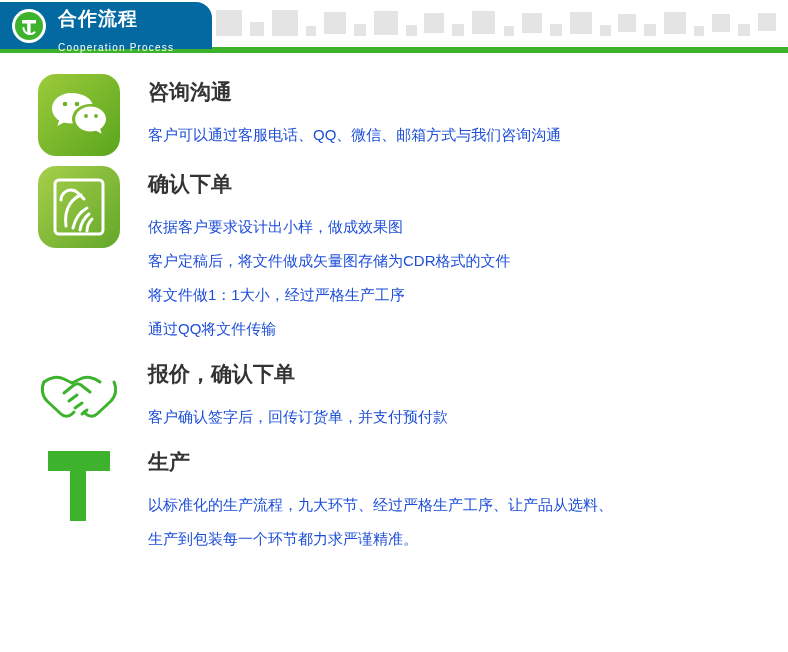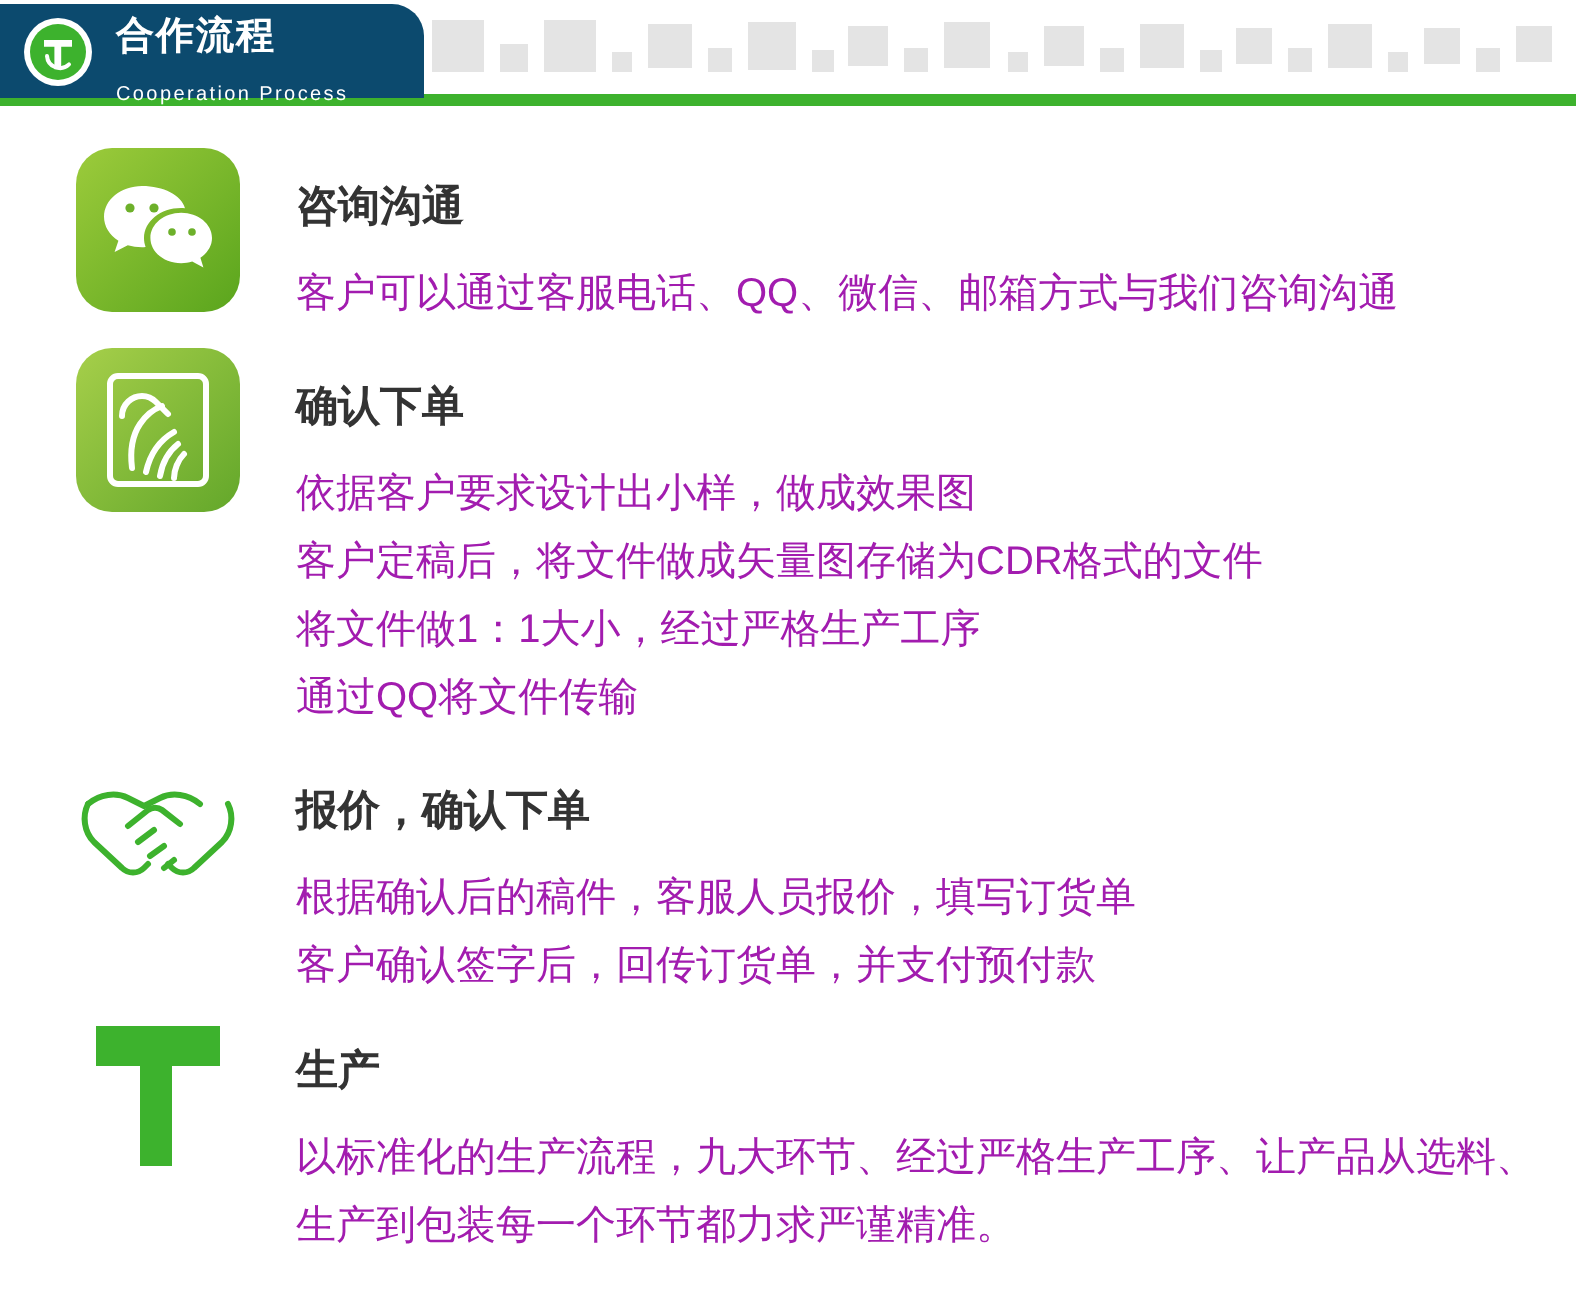--- a/index.html
+++ b/index.html
@@ -42,21 +42,21 @@
     width: 788px;
     height: 6px;
     background: #3db22d;
   }
   .header-tab {
     position: absolute;
     left: 0;
     top: 2px;
     width: 212px;
     height: 47px;
-    background: #0c4a6e;
+    background: #0369a1;
     border-radius: 0 16px 0 0;
   }
   .logo-badge {
     position: absolute;
     left: 12px;
     top: 7px;
     width: 34px;
     height: 34px;
     border-radius: 50%;
     background: #ffffff;
@@ -119,26 +119,26 @@
     position: relative;
   }
   .step-body {
     flex: 1 1 auto;
     padding-top: 6px;
   }
   .step-title {
     font-size: 21px;
     font-weight: bold;
     color: #333333;
-    margin: 12px 0 14px 0;
+    margin: 0 0 14px 0;
     line-height: 24px;
   }
   .step-line {
-    font-size: 20px;
-    color: #a21caf;
+    font-size: 15px;
+    color: #1d4ed8;
     line-height: 34px;
     white-space: nowrap;
   }
 
   
   .icon-rounded {
     width: 82px;
     height: 82px;
     border-radius: 18px;
     overflow: hidden;
@@ -269,21 +269,20 @@
               <path d="M25 27l10-8c2-1.5 5-1.5 7 0l9 7"></path>
               <path d="M30 35l8-6"></path>
               <path d="M36 42l7-5"></path>
               <path d="M43 48l5-4"></path>
             </g>
           </svg>
         </span>
       </div>
       <div class="step-body">
         <div class="step-title">报价，确认下单</div>
-        <div class="step-line">根据确认后的稿件，客服人员报价，填写订货单</div>
         <div class="step-line">客户确认签字后，回传订货单，并支付预付款</div>
       </div>
     </div>
 
     <div class="step step-4">
       <div class="step-icon">
         <span class="icon-plain">
           <svg width="74" height="80" viewBox="0 0 74 80" aria-hidden="true">
             <path d="M6 6 h62 v20 H44 v50 H28 V26 H6 Z" fill="#3db22d"></path>
           </svg>

